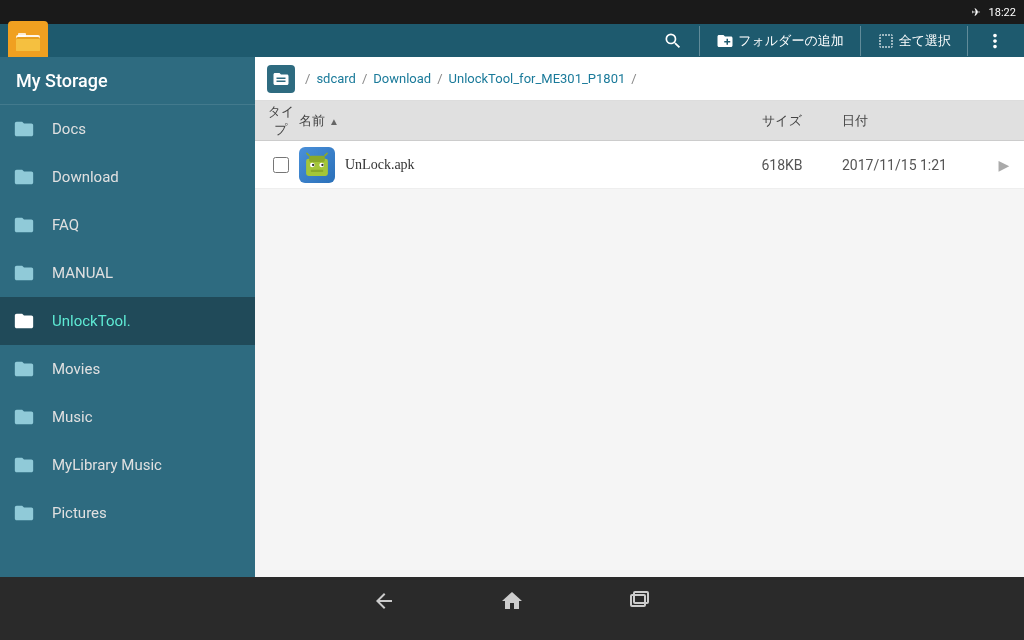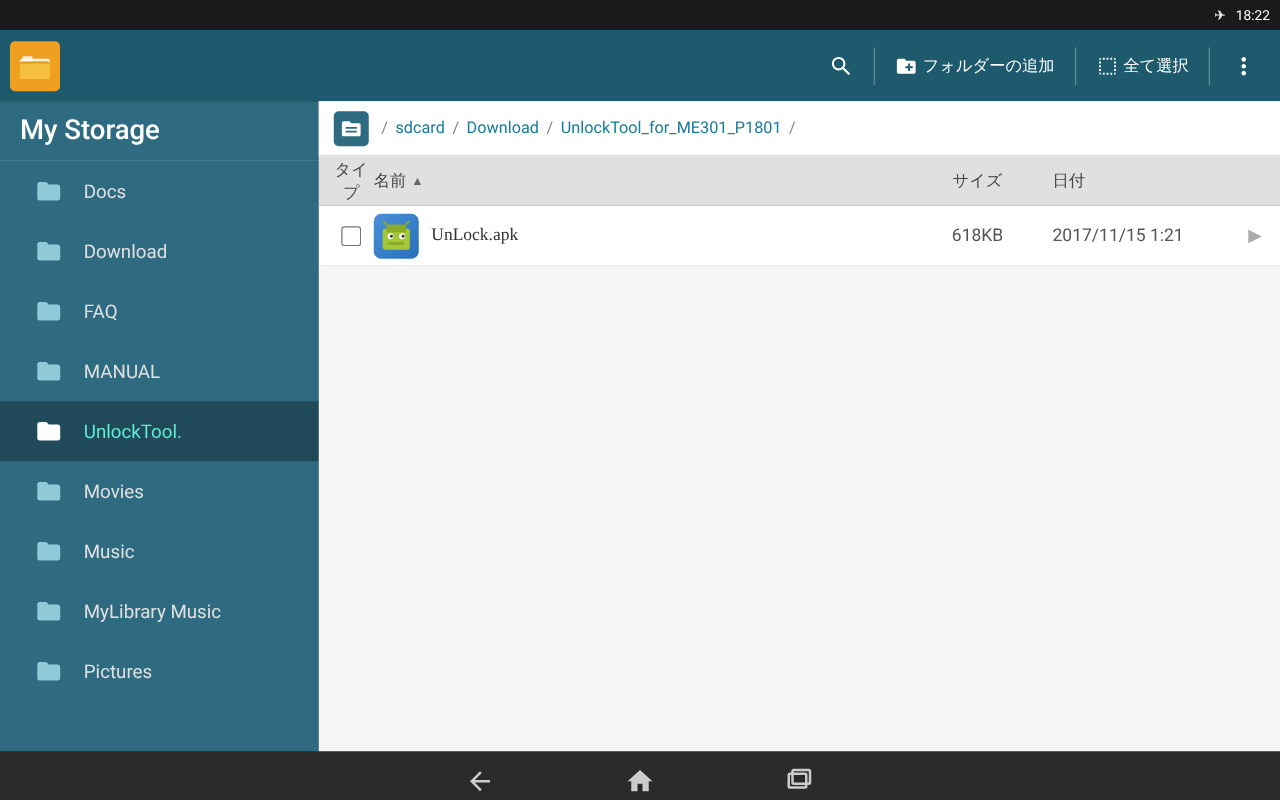--- a/index.html
+++ b/index.html
@@ -21,21 +21,21 @@
       padding: 0 8px;
       gap: 8px;
     }
     #status-bar span {
       color: #fff;
       font-size: 11px;
     }
 
     
     #toolbar {
-      height: 57px;
+      height: 33px;
       background: #1e5a6e;
       display: flex;
       align-items: center;
       padding: 0 8px;
       gap: 4px;
     }
     #toolbar .app-icon {
       width: 40px;
       height: 40px;
       background: #f0a020;
@@ -82,29 +82,29 @@
       background: #2e6b80;
       overflow-y: auto;
       flex-shrink: 0;
     }
     #sidebar-title {
       height: 48px;
       display: flex;
       align-items: center;
       padding: 0 16px;
       color: #fff;
-      font-size: 22px;
+      font-size: 18px;
       font-weight: 500;
       border-bottom: 1px solid rgba(255,255,255,0.1);
     }
     .sidebar-item {
       height: 48px;
       display: flex;
       align-items: center;
-      padding: 0 27px;
+      padding: 0 12px;
       gap: 16px;
       color: #e0e0e0;
       cursor: pointer;
       font-size: 15px;
     }
     .sidebar-item.active {
       background: rgba(0,0,0,0.3);
       color: #5eead4;
     }
     .sidebar-item .folder-icon {

